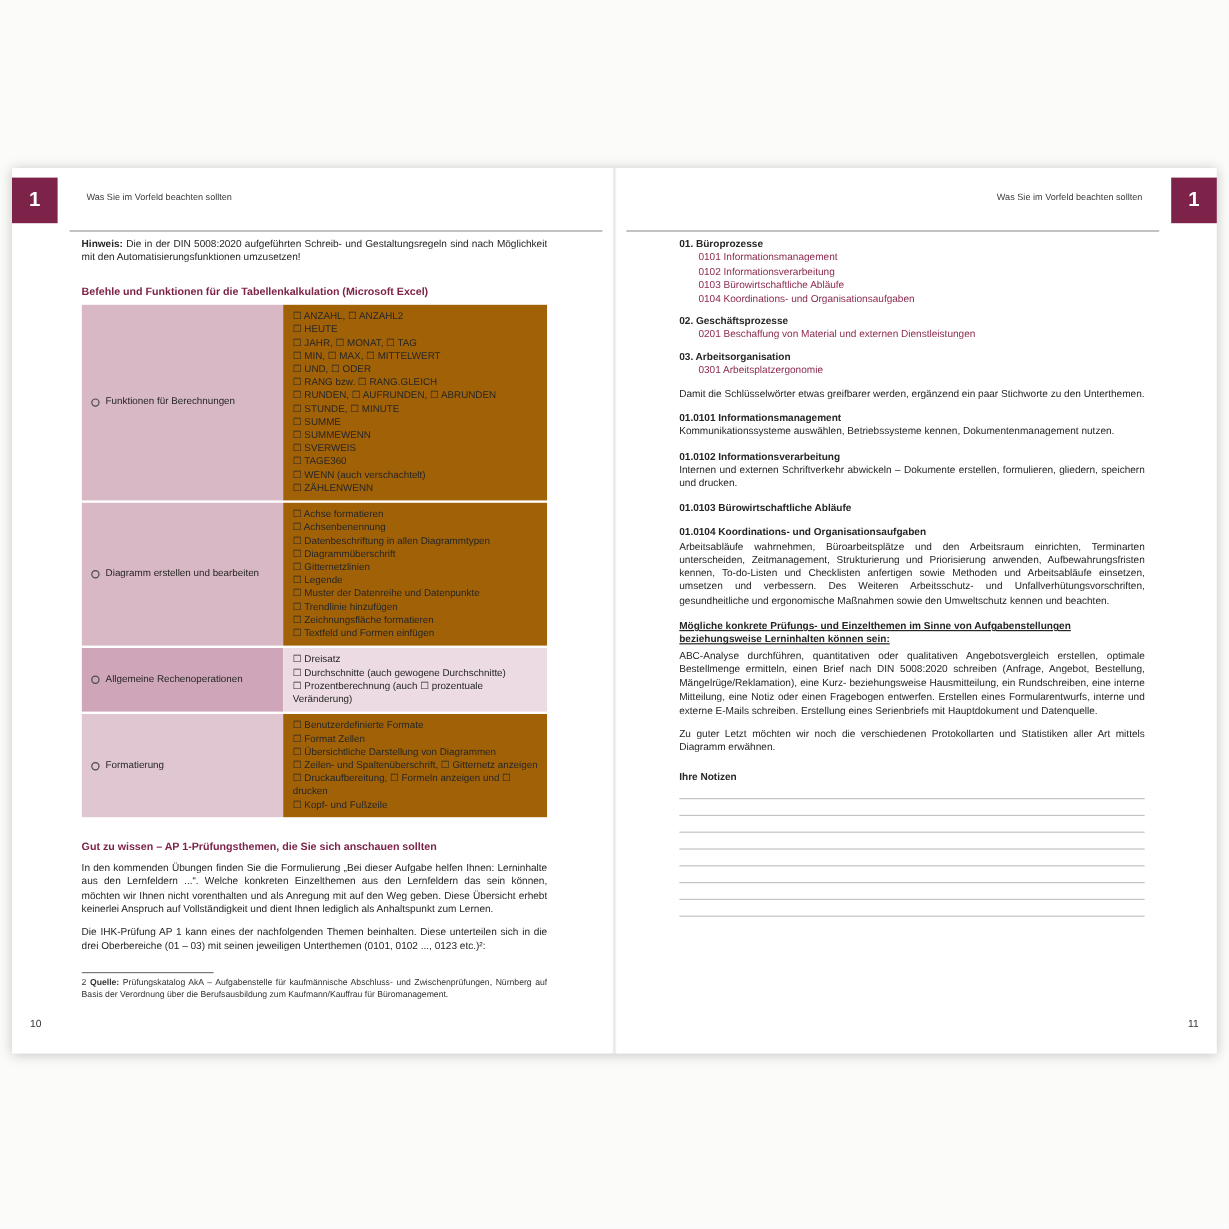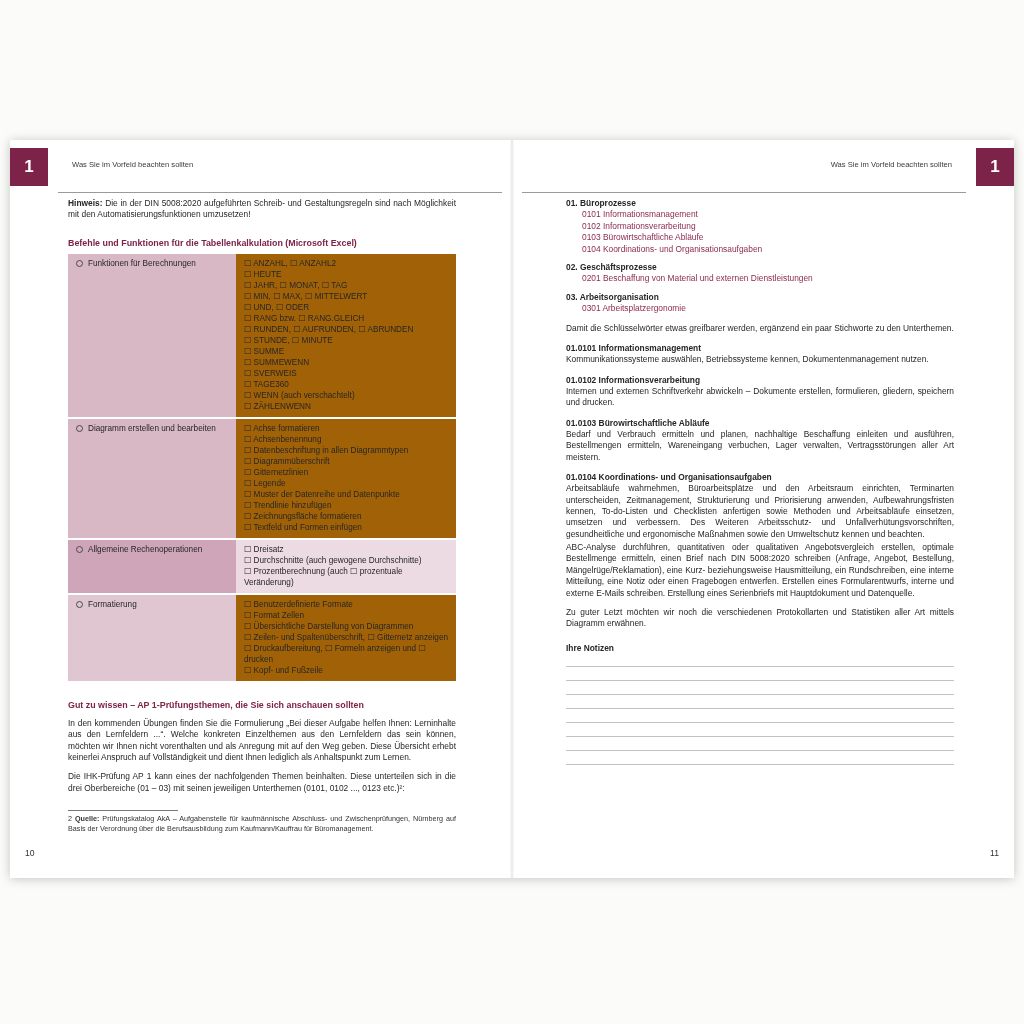--- a/index.html
+++ b/index.html
@@ -19,21 +19,21 @@
   .content{position:absolute;top:58px;height:648px;overflow:hidden}
   .page-left .content{left:58px;width:388px}
   .page-right .content{left:54px;width:388px}
   .pnum{position:absolute;top:708px;font-size:8.6px;color:#333}
   .pnum-left{left:15px}
   .pnum-right{right:15px}
   .hinweis{font-size:8.4px;line-height:11.4px;text-align:justify}
   h3.accent{color:#7d2248;font-size:8.9px;font-weight:bold;margin-top:17px}
   .excel-table{margin-top:6px}
   .trow{display:flex;border-bottom:2px solid #fff}
-  .tcat{width:168px;padding:5px 6px 5px 8px;font-size:8.2px;line-height:10.6px;display:flex;gap:5px;align-items:flex-start;background:#d8b8c4}
+  .tcat{width:168px;padding:5px 6px 5px 8px;font-size:8.2px;line-height:10.6px;display:flex;gap:5px;align-items:center;background:#d8b8c4}
   .trow:nth-child(3) .tcat{background:#cfa6b9}
   .trow:nth-child(4) .tcat{background:#dfc6d0}
   .circ{width:7px;height:7px;border:1px solid #4a4a4a;border-radius:50%;flex:none;margin-top:1px;background:transparent}
   .titems{flex:1;padding:4px 8px 5px 8px;font-size:8.2px;line-height:11px;background:#a16207}
   .trow:nth-child(3) .titems{background:#ecdbe2}
   .gut{margin-top:24px}
   p.body{font-size:8.4px;line-height:11.4px;text-align:justify;margin-top:8px}
   .fnrule{width:110px;border-top:1px solid #777;margin-top:16px}
   .footnote{font-size:7.2px;line-height:9.4px;margin-top:3px;text-align:justify;color:#333}
   .ogroup{margin-bottom:7px}
@@ -181,28 +181,28 @@
             <div class="sect">
               <div class="stitle">01.0101 Informationsmanagement</div>
               <div class="stext">Kommunikationssysteme auswählen, Betriebssysteme kennen, Dokumentenmanagement nutzen.</div>
             </div>
             <div class="sect">
               <div class="stitle">01.0102 Informationsverarbeitung</div>
               <div class="stext">Internen und externen Schriftverkehr abwickeln – Dokumente erstellen, formulieren, gliedern, speichern und drucken.</div>
             </div>
             <div class="sect">
               <div class="stitle">01.0103 Bürowirtschaftliche Abläufe</div>
-              <div class="stext">Bedarf und  Verbrauch ermitteln und planen, nachhaltige Beschaffung einleiten und ausführen, Bestellmengen ermitteln, Wareneingang verbuchen, Lager verwalten, Vertragsstörungen aller Art meistern.</div>
             </div>
             <div class="sect">
               <div class="stitle">01.0104 Koordinations- und Organisationsaufgaben</div>
               <div class="stext">Arbeitsabläufe wahrnehmen, Büroarbeitsplätze und den Arbeitsraum einrichten, Terminarten unterscheiden, Zeitmanagement, Strukturierung und Priorisierung anwenden, Aufbewahrungsfristen kennen, To-do-Listen und Checklisten anfertigen sowie Methoden und Arbeitsabläufe einsetzen, umsetzen und verbessern. Des Weiteren Arbeitsschutz- und Unfallverhütungsvorschriften, gesundheitliche und ergonomische Maßnahmen sowie den Umweltschutz kennen und beachten.</div>
             </div>
           </div>
 
+        <div class="exam-title">Mögliche konkrete Prüfungs- und Einzelthemen im Sinne von Aufgabenstellungen beziehungsweise Lerninhalten können sein:</div>
         <p class="body" style="margin-top:2px">ABC-Analyse durchführen, quantitativen oder qualitativen Angebotsvergleich erstellen, optimale Bestellmenge ermitteln, einen Brief nach DIN 5008:2020 schreiben (Anfrage, Angebot, Bestellung, Mängelrüge/Reklamation), eine Kurz- beziehungsweise Hausmitteilung, ein Rundschreiben, eine interne Mitteilung, eine Notiz oder einen Fragebogen entwerfen. Erstellen eines Formularentwurfs, interne und externe E-Mails schreiben. Erstellung eines Serienbriefs mit Hauptdokument und Datenquelle.</p>
 
         <p class="body">Zu guter Letzt möchten wir noch die verschiedenen Protokollarten und Statistiken aller Art mittels Diagramm erwähnen.</p>
 
         <div class="notes">
           <div class="notes-title">Ihre Notizen</div>
           <div id="notes-lines">
               <div class="nline"></div>
               <div class="nline"></div>
               <div class="nline"></div>

